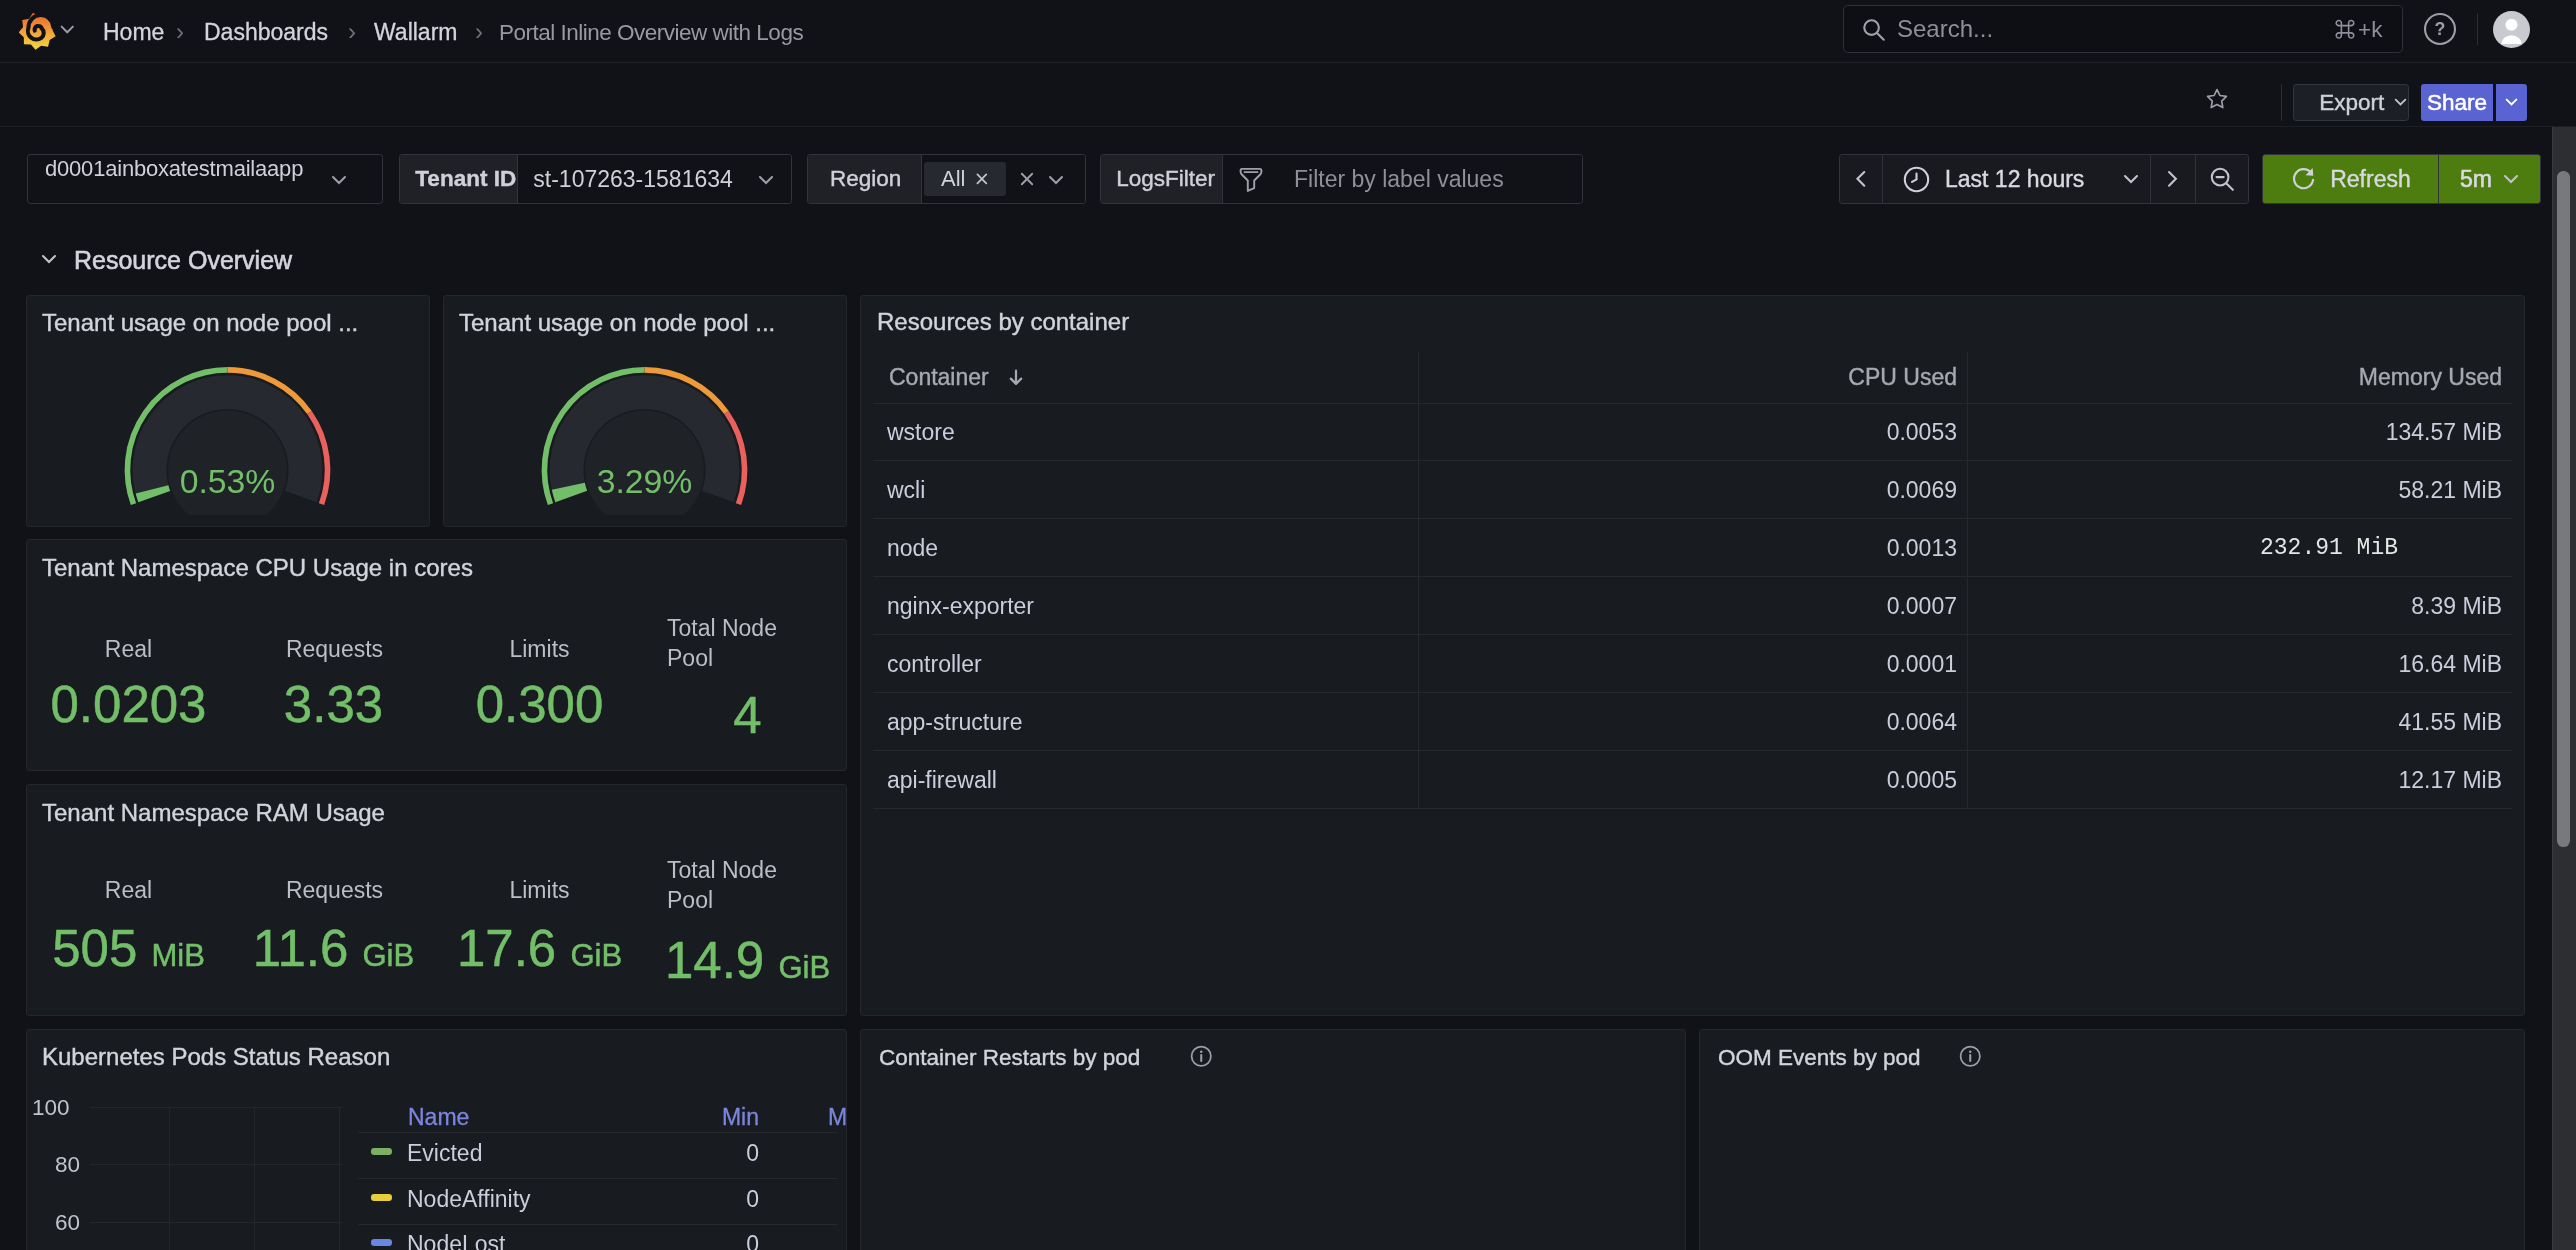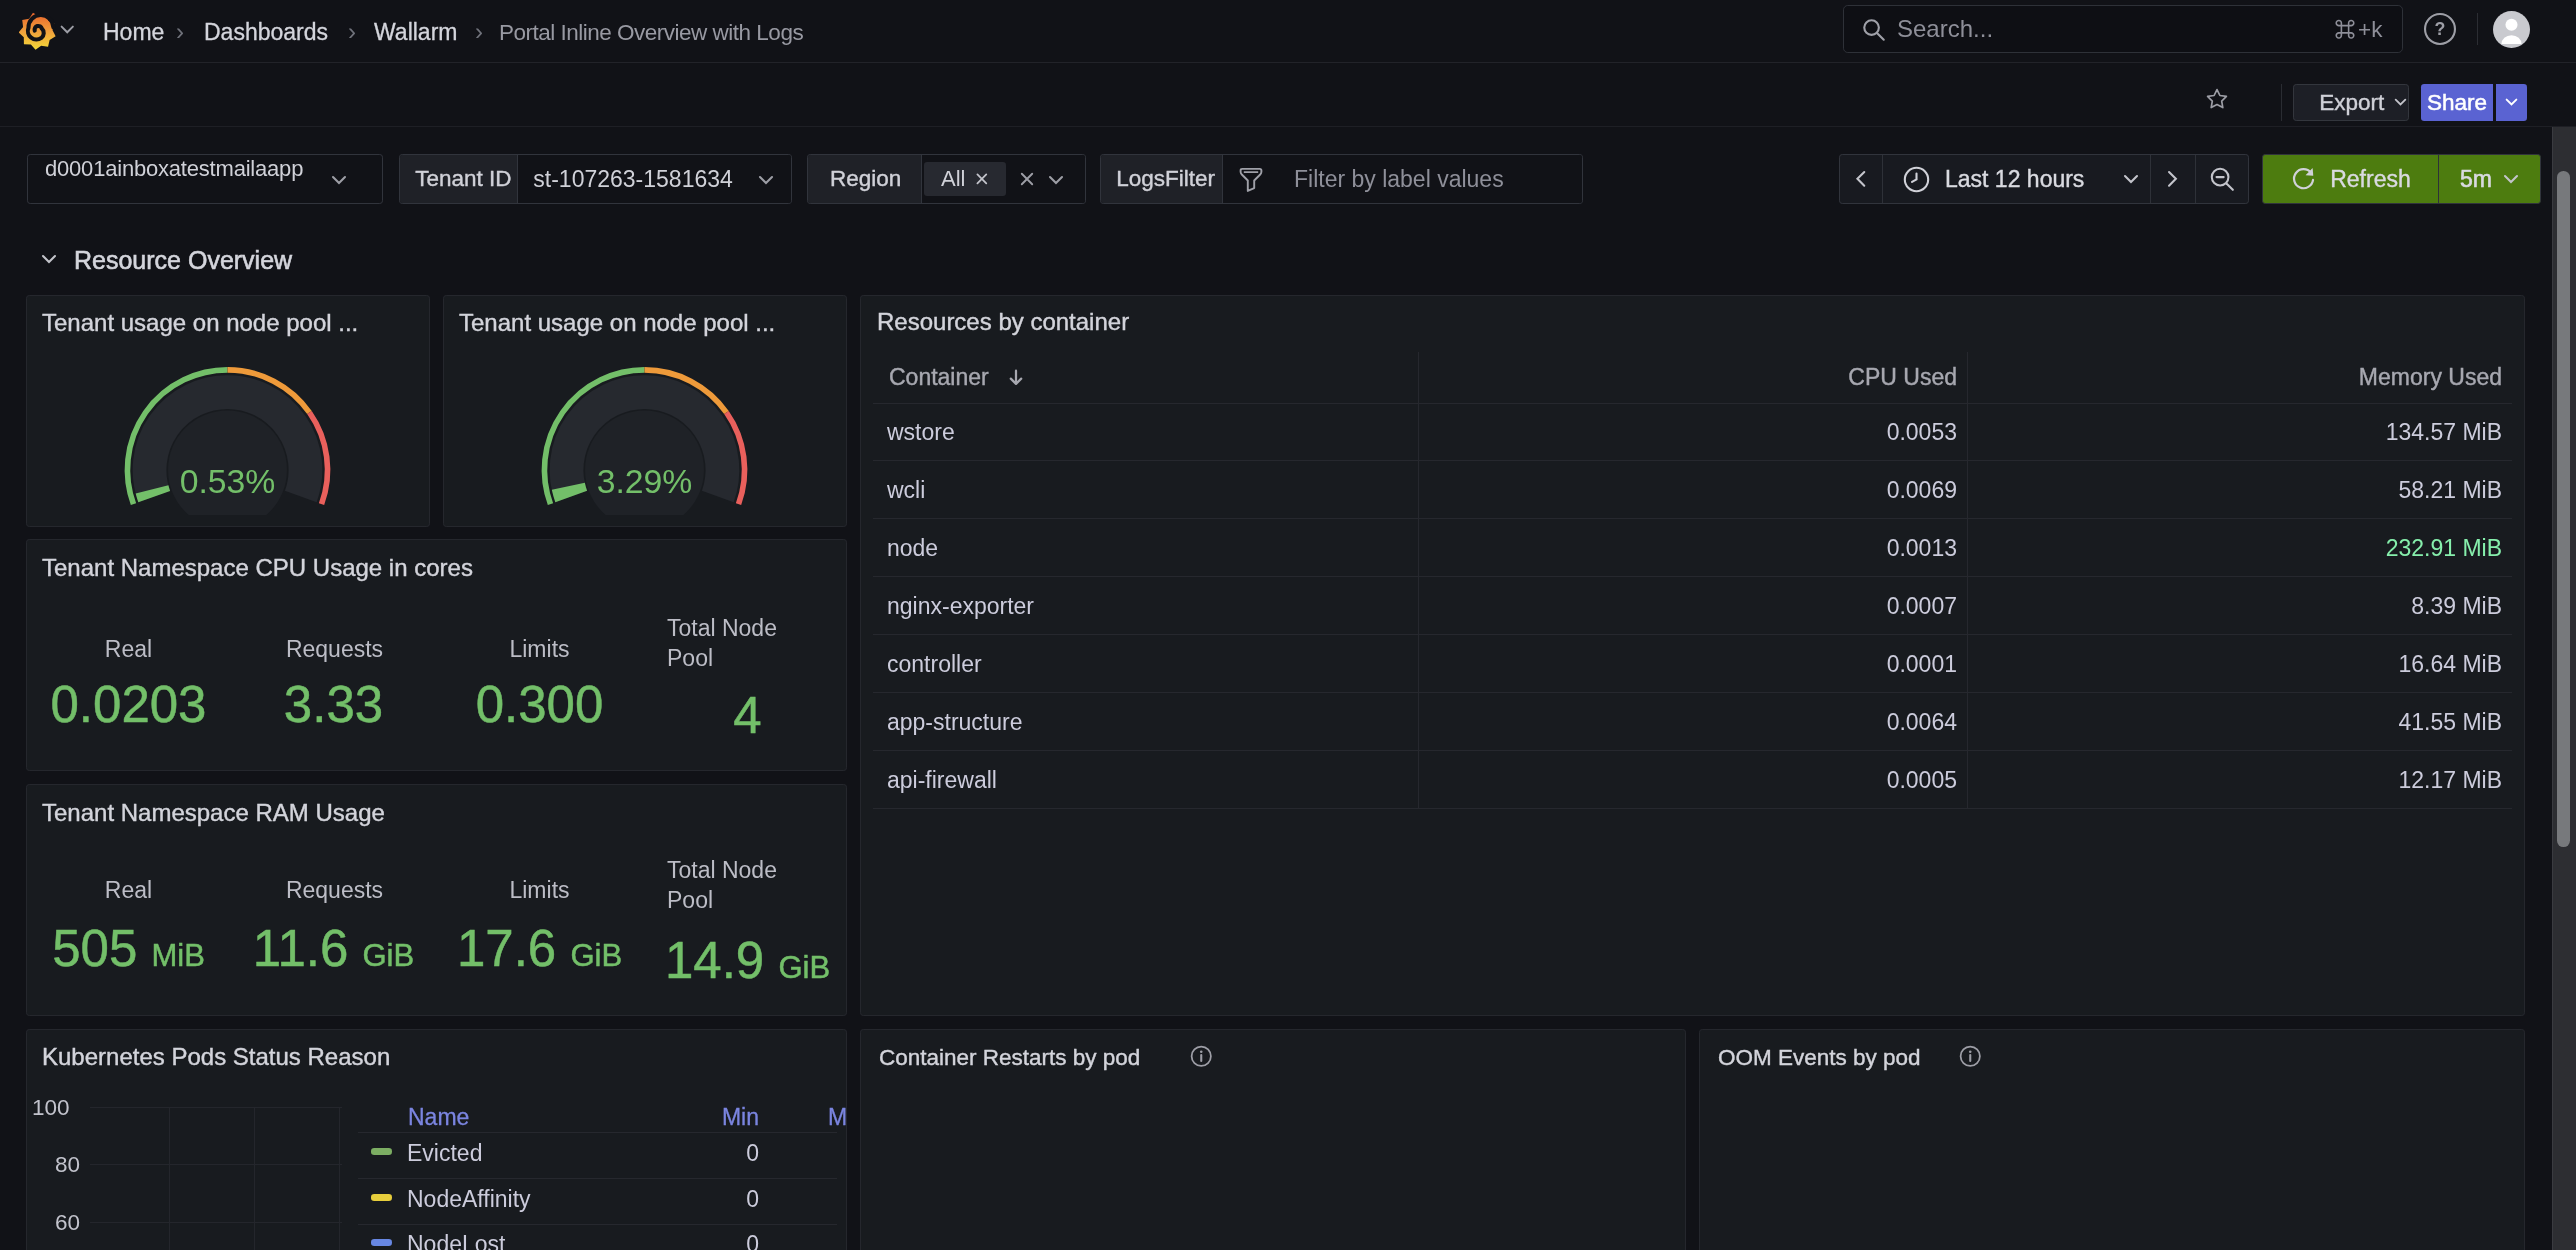--- a/index.html
+++ b/index.html
@@ -85,21 +85,21 @@
       </svg>
 </div>
 
 <div class="box" style="left:26.6px;top:154px;width:356px;background:#111217;"></div>
 <div class="abs" style="left:45px;top:156px;font-size:22px;letter-spacing:-0.2px;color:#d0d1d8;">d0001ainboxatestmailaapp</div>
 <svg class="abs" style="left:331px;top:175px;" width="16" height="10.5" viewBox="0 0 20 13">
       <path d="M2.5 2.5 L10 10 L17.5 2.5" stroke="#9d9ea6" stroke-width="2.6" fill="none" stroke-linecap="round"></path>
     </svg>
 
 <div class="grp" style="left:399px;top:154px;width:393px;">
-  <div class="seg lbl" style="width:117px;padding-left:15.3px;">Tenant ID</div>
+  <div class="seg lbl" style="width:117px;padding-left:15.3px;font-weight:bold;">Tenant ID</div>
   <div class="seg" style="flex:1;background:#111217;border-left:0.8px solid #31343c;padding-left:15.3px;font-size:23px;color:#d0d1d8;">st-107263-1581634</div>
 </div>
 <svg class="abs" style="left:758px;top:175px;" width="16" height="10.5" viewBox="0 0 20 13">
       <path d="M2.5 2.5 L10 10 L17.5 2.5" stroke="#9d9ea6" stroke-width="2.6" fill="none" stroke-linecap="round"></path>
     </svg>
 
 <div class="grp" style="left:807px;top:154px;width:279px;">
   <div class="seg lbl" style="width:113px;padding-left:22px;">Region</div>
   <div class="seg" style="flex:1;background:#111217;border-left:0.8px solid #31343c;"></div>
 </div>
@@ -214,21 +214,21 @@
 <div class="abs" style="left:1967px;top:352px;width:0.8px;height:457px;background:#26282e;"></div>
 
 <div class="abs" style="left:887px;top:419px;font-size:23px;color:#ccccdc;">wstore</div>
 <div class="abs" style="left:1715px;top:419px;width:242px;text-align:right;font-size:23px;color:#ccccdc;">0.0053</div>
 <div class="abs" style="left:2260px;top:419px;width:242px;text-align:right;font-size:23px;color:#ccccdc;">134.57 MiB</div>
 <div class="abs" style="left:887px;top:477px;font-size:23px;color:#ccccdc;">wcli</div>
 <div class="abs" style="left:1715px;top:477px;width:242px;text-align:right;font-size:23px;color:#ccccdc;">0.0069</div>
 <div class="abs" style="left:2260px;top:477px;width:242px;text-align:right;font-size:23px;color:#ccccdc;">58.21 MiB</div>
 <div class="abs" style="left:887px;top:535px;font-size:23px;color:#ccccdc;">node</div>
 <div class="abs" style="left:1715px;top:535px;width:242px;text-align:right;font-size:23px;color:#ccccdc;">0.0013</div>
-<div class="abs" style="left:2260px;top:535px;width:242px;text-align:right;font-size:23px;color:#86efac;">232.91 MiB</div>
+<div class="abs" style="left:2260px;top:535px;width:242px;font-size:23px;color:#e5e5e5;font-family:Liberation Mono, monospace;">232.91 MiB</div>
 <div class="abs" style="left:887px;top:593px;font-size:23px;color:#ccccdc;">nginx-exporter</div>
 <div class="abs" style="left:1715px;top:593px;width:242px;text-align:right;font-size:23px;color:#ccccdc;">0.0007</div>
 <div class="abs" style="left:2260px;top:593px;width:242px;text-align:right;font-size:23px;color:#ccccdc;">8.39 MiB</div>
 <div class="abs" style="left:887px;top:651px;font-size:23px;color:#ccccdc;">controller</div>
 <div class="abs" style="left:1715px;top:651px;width:242px;text-align:right;font-size:23px;color:#ccccdc;">0.0001</div>
 <div class="abs" style="left:2260px;top:651px;width:242px;text-align:right;font-size:23px;color:#ccccdc;">16.64 MiB</div>
 <div class="abs" style="left:887px;top:709px;font-size:23px;color:#ccccdc;">app-structure</div>
 <div class="abs" style="left:1715px;top:709px;width:242px;text-align:right;font-size:23px;color:#ccccdc;">0.0064</div>
 <div class="abs" style="left:2260px;top:709px;width:242px;text-align:right;font-size:23px;color:#ccccdc;">41.55 MiB</div>
 <div class="abs" style="left:887px;top:767px;font-size:23px;color:#ccccdc;">api-firewall</div>

